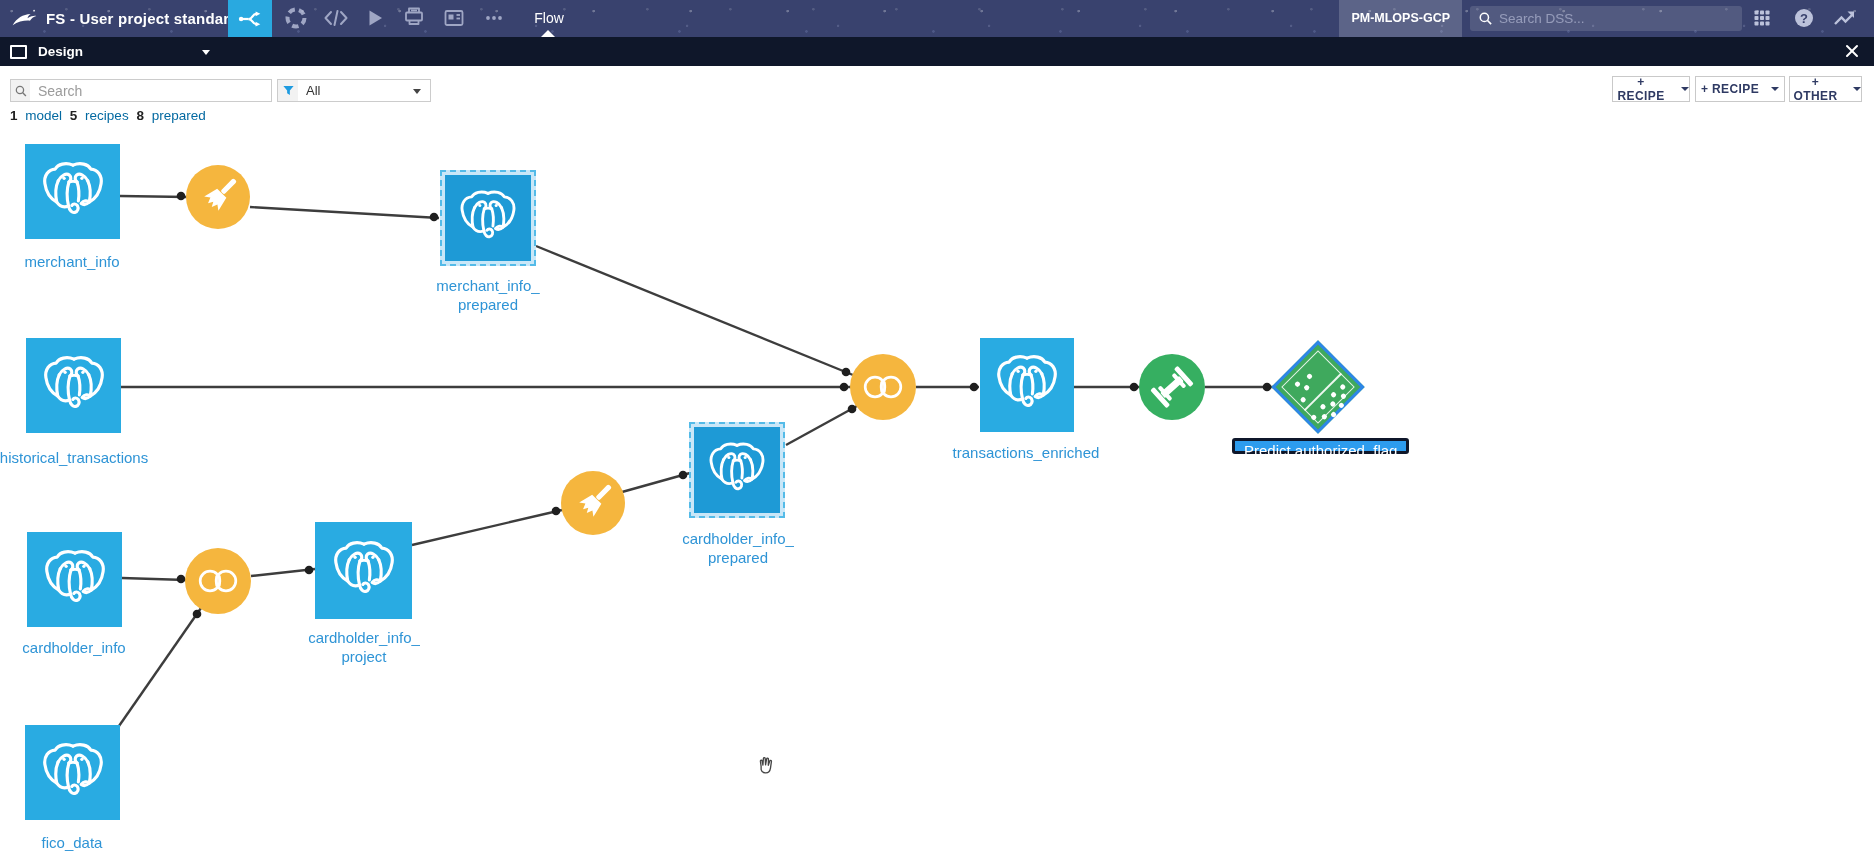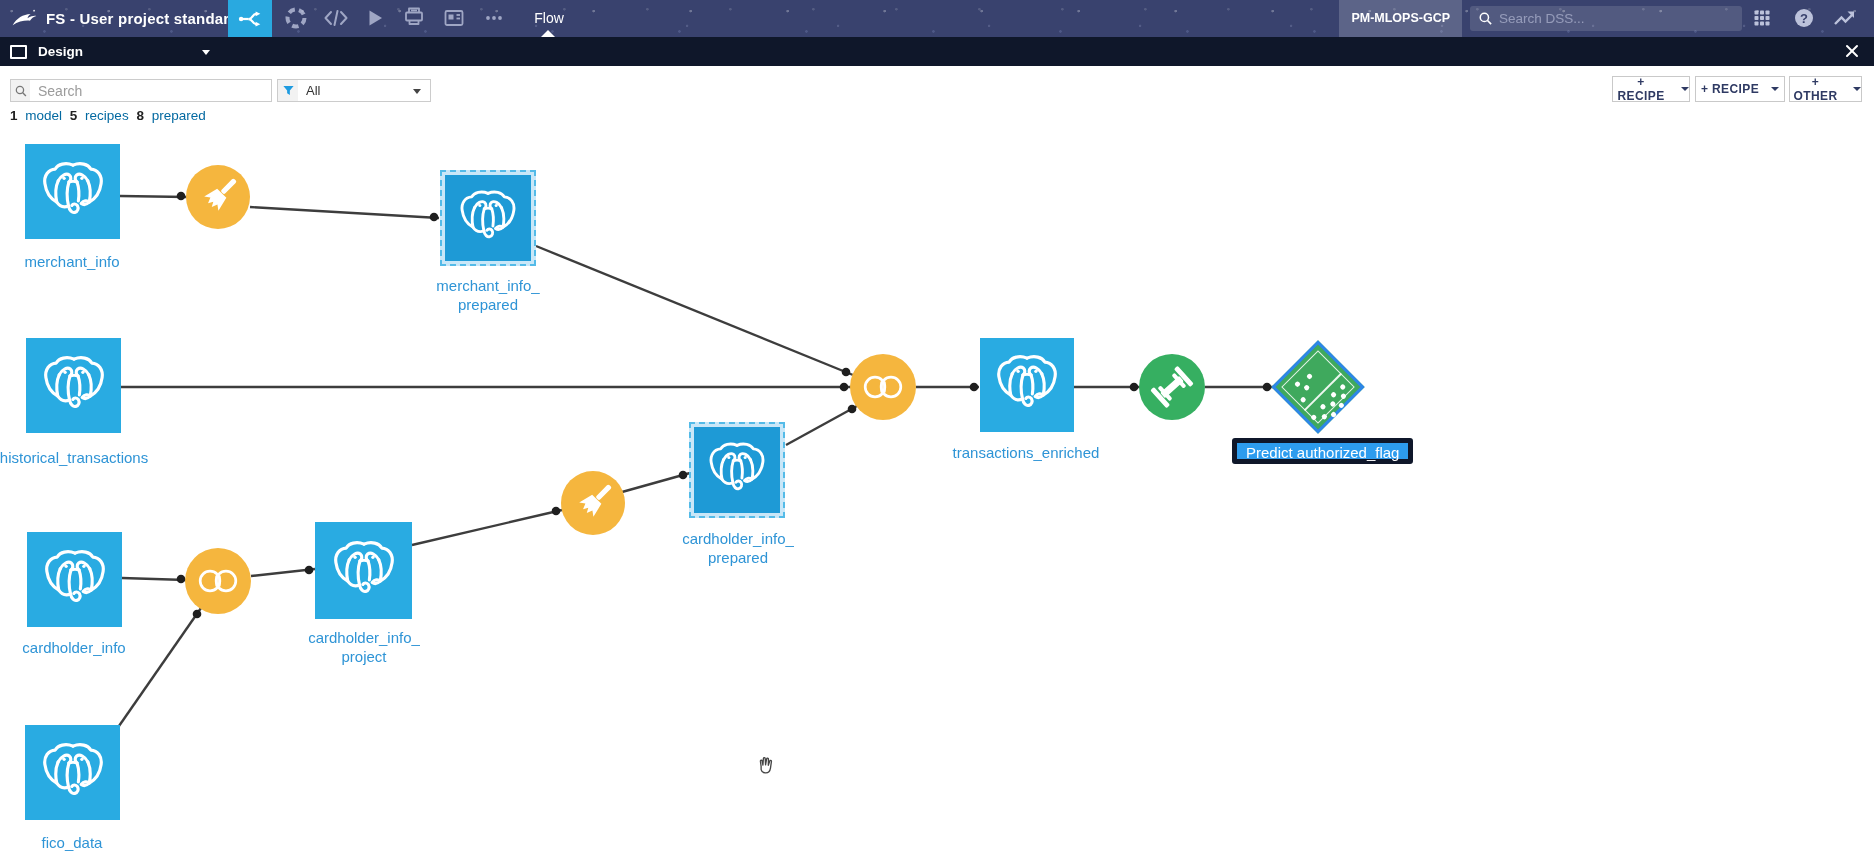--- a/index.html
+++ b/index.html
@@ -91,22 +91,22 @@
   .r-orange { background:#F5B63E; }
   .r-green { background:#36AF61; width:66px; height:66px; }
   .node-label { position:absolute; width:220px; text-align:center; color:#2E94D6;
     font-size:15px; line-height:19px; cursor:pointer; }
   .diamond { position:absolute; left:1285px; top:229px; width:66px; height:66px;
     background:#3FA95D; border:3px solid #2D86E8; transform:rotate(45deg); cursor:pointer; }
   .diamond .inner { position:absolute; inset:4px; border:1.5px solid rgba(255,255,255,.85); }
   .diamond .dline { position:absolute; left:60%; top:7%; width:1.5px; height:86%;
     background:rgba(255,255,255,.9); }
   .diamond .dot { position:absolute; width:4.5px; height:4.5px; border-radius:50%; background:#fff; }
-  .predict-label { position:absolute; left:1232px; top:313px; height:26px; line-height:20px;
-    padding:0 9px; background:#2D9CEE; border:5px solid #0f172a; border-radius:3px;
+  .predict-label { position:absolute; left:1232px; top:313px; height:16px; line-height:20px;
+    padding:0 9px; background:#2D9CEE; border:3px solid #0f172a; border-radius:3px;
     color:#fff; font-size:15px; cursor:pointer; white-space:nowrap; }
   .hand-cursor { position:absolute; left:752px; top:628px; width:24px; height:24px; }
 </style>
 </head>
 <body>
 
 <div class="screen">
 
   <svg width="0" height="0" style="position:absolute">
     <defs>

